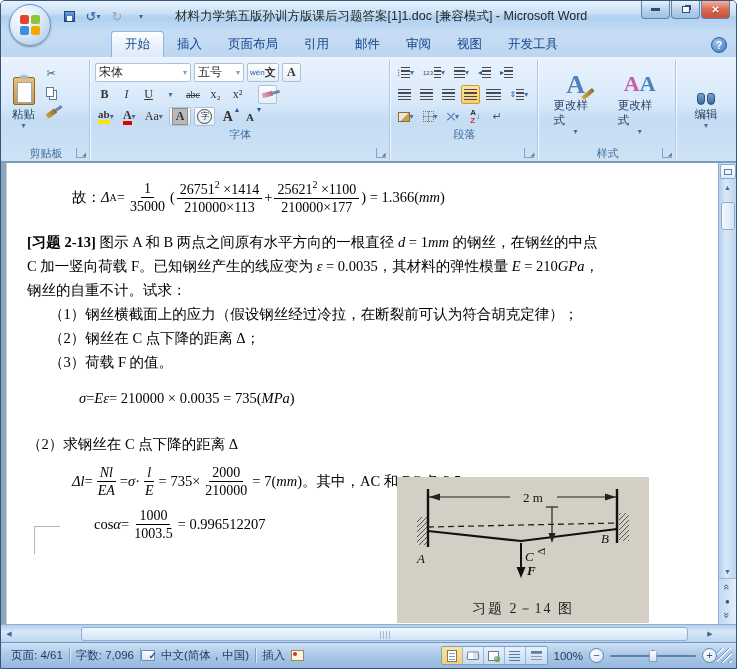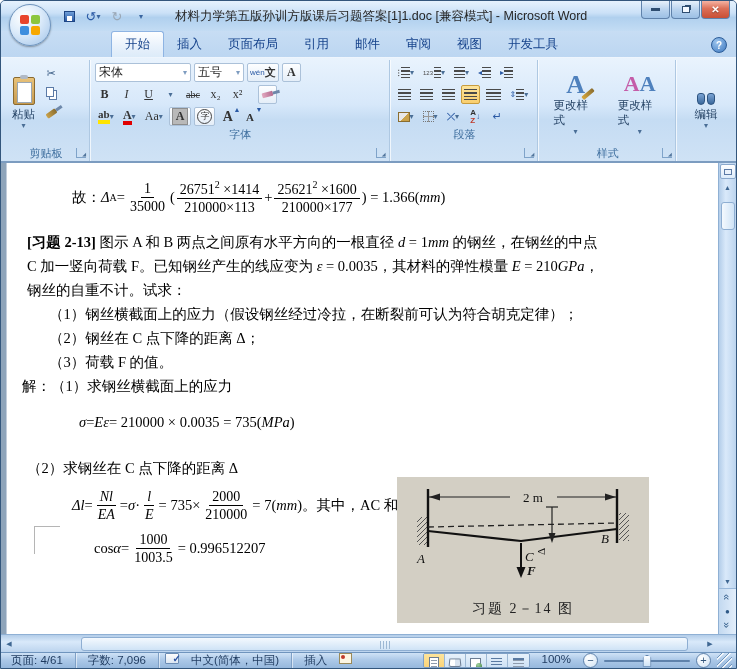--- a/index.html
+++ b/index.html
@@ -109,21 +109,21 @@
   .bbtn { width:14px; height:12px; display:flex; align-items:center; justify-content:center; color:#2e5987; font-size:8px; cursor:pointer; }
   .rot90 { transform:rotate(90deg); font-size:11px; }
 
   .hscroll { height:18px; background:linear-gradient(180deg,#b3cde9,#d9e9fa 40%,#bcd4ee); border-top:1px solid #8fb0d4; display:flex; align-items:center; flex:0 0 auto; }
   .htrack { flex:1; height:16px; position:relative; }
   .hthumb { position:absolute; left:64px; right:14px; top:1px; height:14px; border:1px solid #8eaed2; border-radius:3px; background:linear-gradient(180deg,#f4f9fe,#cfe3f6); cursor:grab; }
   .hthumb::after { content:""; position:absolute; left:50%; top:3px; width:10px; height:8px; transform:translateX(-50%); background:repeating-linear-gradient(90deg,#9db8d4 0 1px,transparent 1px 3px); }
   .hcorner { width:18px; height:100%; }
 
   
-  .statusbar { height:16px; background:linear-gradient(180deg,#cfe2f6,#adc9e8 45%,#96b8dd); border-top:1px solid #6f94bd; display:flex; font-size:11.5px; color:#1e3a5f; padding:0 4px; gap:6px; flex:0 0 auto; }
+  .statusbar { height:26px; background:linear-gradient(180deg,#cfe2f6,#adc9e8 45%,#96b8dd); border-top:1px solid #6f94bd; display:flex; align-items:center; font-size:11.5px; color:#1e3a5f; padding:0 4px; flex:0 0 auto; }
   .scell { padding:0 6px; white-space:nowrap; cursor:pointer; }
   .ssep { width:1px; height:15px; background:#7fa0c6; box-shadow:1px 0 0 rgba(255,255,255,.55); }
   .spellbook { width:14px; height:11px; background:linear-gradient(180deg,#fdfdfd,#dce6f2); border:1px solid #6b8cb4; border-radius:1px; position:relative; cursor:pointer; }
   .spellbook::after { content:"✓"; position:absolute; right:-3px; top:-1px; color:#2a52a2; font-size:10px; font-weight:bold; }
   .macroic { width:13px; height:11px; background:#fdf6e3; border:1px solid #9a8a5a; position:relative; cursor:pointer; }
   .macroic::after { content:""; position:absolute; left:1px; top:1px; width:4px; height:4px; border-radius:50%; background:#c03a2b; }
   .spacer { flex:1; }
   .viewbtns { display:flex; border:1px solid #7fa0c6; border-radius:2px; overflow:hidden; }
   .vbtn { width:21px; height:17px; display:flex; align-items:center; justify-content:center; background:linear-gradient(180deg,#e7f1fb,#c6dcf2); border-right:1px solid #9db8d4; cursor:pointer; }
   .vbtn:last-child { border-right:none; }
@@ -436,34 +436,33 @@
               <span class="num"><span class="tk-p">1</span></span>
               <span class="den"><span class="tk-p">35000</span></span>
             </span>
             <span class="tk-p">(</span>
             <span class="frac">
               <span class="num"><span class="tk-p">26751</span><sup class="tk-sup">2</sup><span class="tk-p"> ×1414</span></span>
               <span class="den"><span class="tk-p">210000×113</span></span>
             </span>
             <span class="tk-p"> + </span>
             <span class="frac">
-              <span class="num"><span class="tk-p">25621</span><sup class="tk-sup">2</sup><span class="tk-p"> ×1600</span></span>
+              <span class="num"><span class="tk-p">25621</span><sup class="tk-sup">2</sup><span class="tk-p"> ×1100</span></span>
               <span class="den"><span class="tk-p">210000×177</span></span>
             </span>
             <span class="tk-p">) = 1.366(</span>
             <span class="tk-i">mm</span>
             <span class="tk-p">)</span>
           </div>
           <div class="ln ln-p" style="margin-left: 20px;"><span class="tk-b">[习题 2-13] </span><span class="tk-cn">图示 A 和 B 两点之间原有水平方向的一根直径 </span><span class="tk-i">d</span><span class="tk-p"> = 1</span><span class="tk-i">mm</span><span class="tk-cn"> 的钢丝，在钢丝的中点</span></div>
           <div class="ln ln-p" style="margin-left: 20px;"><span class="tk-cn">C 加一竖向荷载 F。已知钢丝产生的线应变为 </span><span class="tk-i">ε</span><span class="tk-p"> = 0.0035</span><span class="tk-cn">，其材料的弹性模量 </span><span class="tk-i">E</span><span class="tk-p"> = 210</span><span class="tk-i">GPa</span><span class="tk-cn">，</span></div>
           <div class="ln ln-p" style="margin-left: 20px;"><span class="tk-cn">钢丝的自重不计。试求：</span></div>
           <div class="ln ln-p" style="margin-left: 42px;"><span class="tk-cn">（1）钢丝横截面上的应力（假设钢丝经过冷拉，在断裂前可认为符合胡克定律）；</span></div>
           <div class="ln ln-p" style="margin-left: 42px;"><span class="tk-cn">（2）钢丝在 C 点下降的距离 Δ；</span></div>
           <div class="ln ln-p" style="margin-left: 42px;"><span class="tk-cn">（3）荷载 F 的值。</span></div>
-          <div class="ln ln-p" style="margin-left: 15px;"><span class="tk-cn">解：（1）求钢丝横截面上的应力</span></div>
           <div class="ln ln-f" style="margin-left: 72px;">
             <span class="tk-i">σ</span>
             <span class="tk-p"> = </span>
             <span class="tk-i">Eε</span>
             <span class="tk-p"> = 210000 × 0.0035 = 735(</span>
             <span class="tk-i">MPa</span>
             <span class="tk-p">)</span>
           </div>
           <div class="ln ln-p" style="margin-left: 20px; margin-top: 16px;"><span class="tk-cn">（2）求钢丝在 C 点下降的距离 Δ</span></div>
           <div class="ln ln-f" style="margin-left: 65px;">

